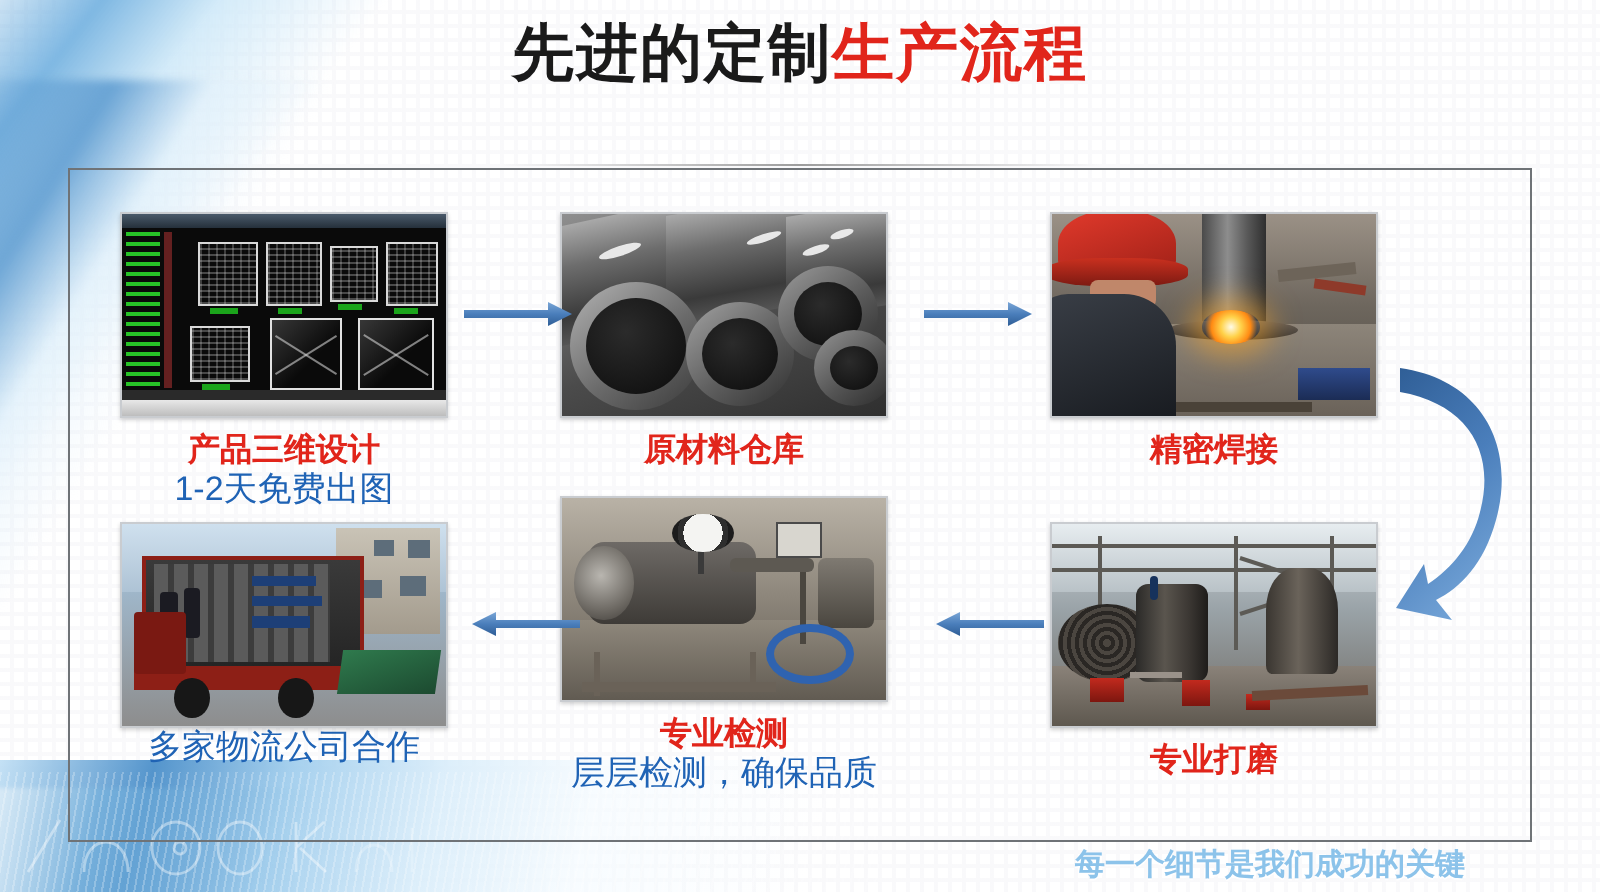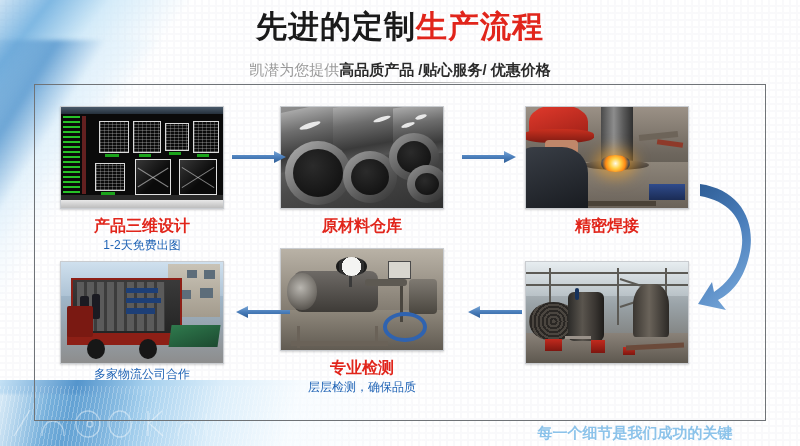--- a/index.html
+++ b/index.html
@@ -96,21 +96,21 @@
     width:164px;height:103px;border:1px solid #c9ccd0;box-sizing:border-box;
     overflow:hidden;position:relative;background:#888;margin:0 auto;
     box-shadow:0 1px 2px rgba(0,0,0,.18);
   }
   .step .cap-main{
     margin-top:7px;text-align:center;color:#e1251b;font-weight:bold;
     font-size:16px;line-height:19px;white-space:nowrap;
   }
   .step .cap-sub{
     margin-top:2px;text-align:center;color:#1f63b5;
-    font-size:12px;line-height:16px;white-space:nowrap;
+    font-size:17px;line-height:16px;white-space:nowrap;
   }
 
   .s1{left:57px;top:106px;}
   .s2{left:277px;top:106px;}
   .s3{left:522px;top:106px;}
   .s4{left:57px;top:261px;}
   .s5{left:277px;top:248px;}
   .s6{left:522px;top:261px;}
 
   
@@ -246,23 +246,20 @@
       <circle cx="82" cy="18" r="3"></circle>
       <ellipse cx="112" cy="18" rx="11" ry="13"></ellipse>
       <path d="M140 30 L140 5 M140 18 L154 5 M142 18 L155 30"></path>
       <path d="M170 30 C170 12, 188 12, 188 30" stroke-opacity=".45"></path>
       <path d="M198 30 L198 8" stroke-opacity=".4"></path>
     </g>
   </svg>
 
   <div class="title">
     <span class="t-dark">先进的定制</span><span class="t-red">生产流程</span>
-  </div>
-  <div class="subtitle">
-    <span class="s-gray">凯潜为您提供</span><span class="s-dark">高品质产品 /贴心服务/ 优惠价格</span>
   </div>
   <div class="header-rule"></div>
 
   <div class="frame"></div>
 
   <div class="step s1">
     <div class="thumb">
       <div class="ph cad">
         <div class="cad-top"></div>
         <div class="cad-left"></div>
@@ -400,20 +397,21 @@
         <div class="tank" style="left:26%;top:30%;width:22%;height:48%;"></div>
         <div class="tankr" style="left:66%;top:22%;width:22%;height:52%;"></div>
         <div class="mach" style="left:12%;bottom:12%;width:10%;height:12%;"></div>
         <div class="mach" style="left:40%;bottom:10%;width:9%;height:13%;"></div>
         <div class="mach" style="left:60%;bottom:8%;width:7%;height:8%;"></div>
         <div class="man" style="left:30%;top:26%;"></div>
         <div style="position:absolute;left:62%;bottom:14%;width:36%;height:5%;background:#6b4a3a;transform:rotate(-3deg);"></div>
         <div style="position:absolute;left:24%;bottom:24%;width:16%;height:3px;background:#9a928a;"></div>
       </div>
     </div>
+    <div class="cap-main">专业打磨</div>
   </div>
 
   <svg class="arrow a1" viewBox="0 0 54 14">
     <defs>
         <linearGradient id="ag1" x1="0" y1="0" x2="0" y2="1">
       <stop offset="0" stop-color="#7aa6d6"></stop>
           <stop offset="50%" stop-color="#4a7ebb"></stop>
           <stop offset="100%" stop-color="#2f5e96"></stop>
     </linearGradient>
       </defs>

